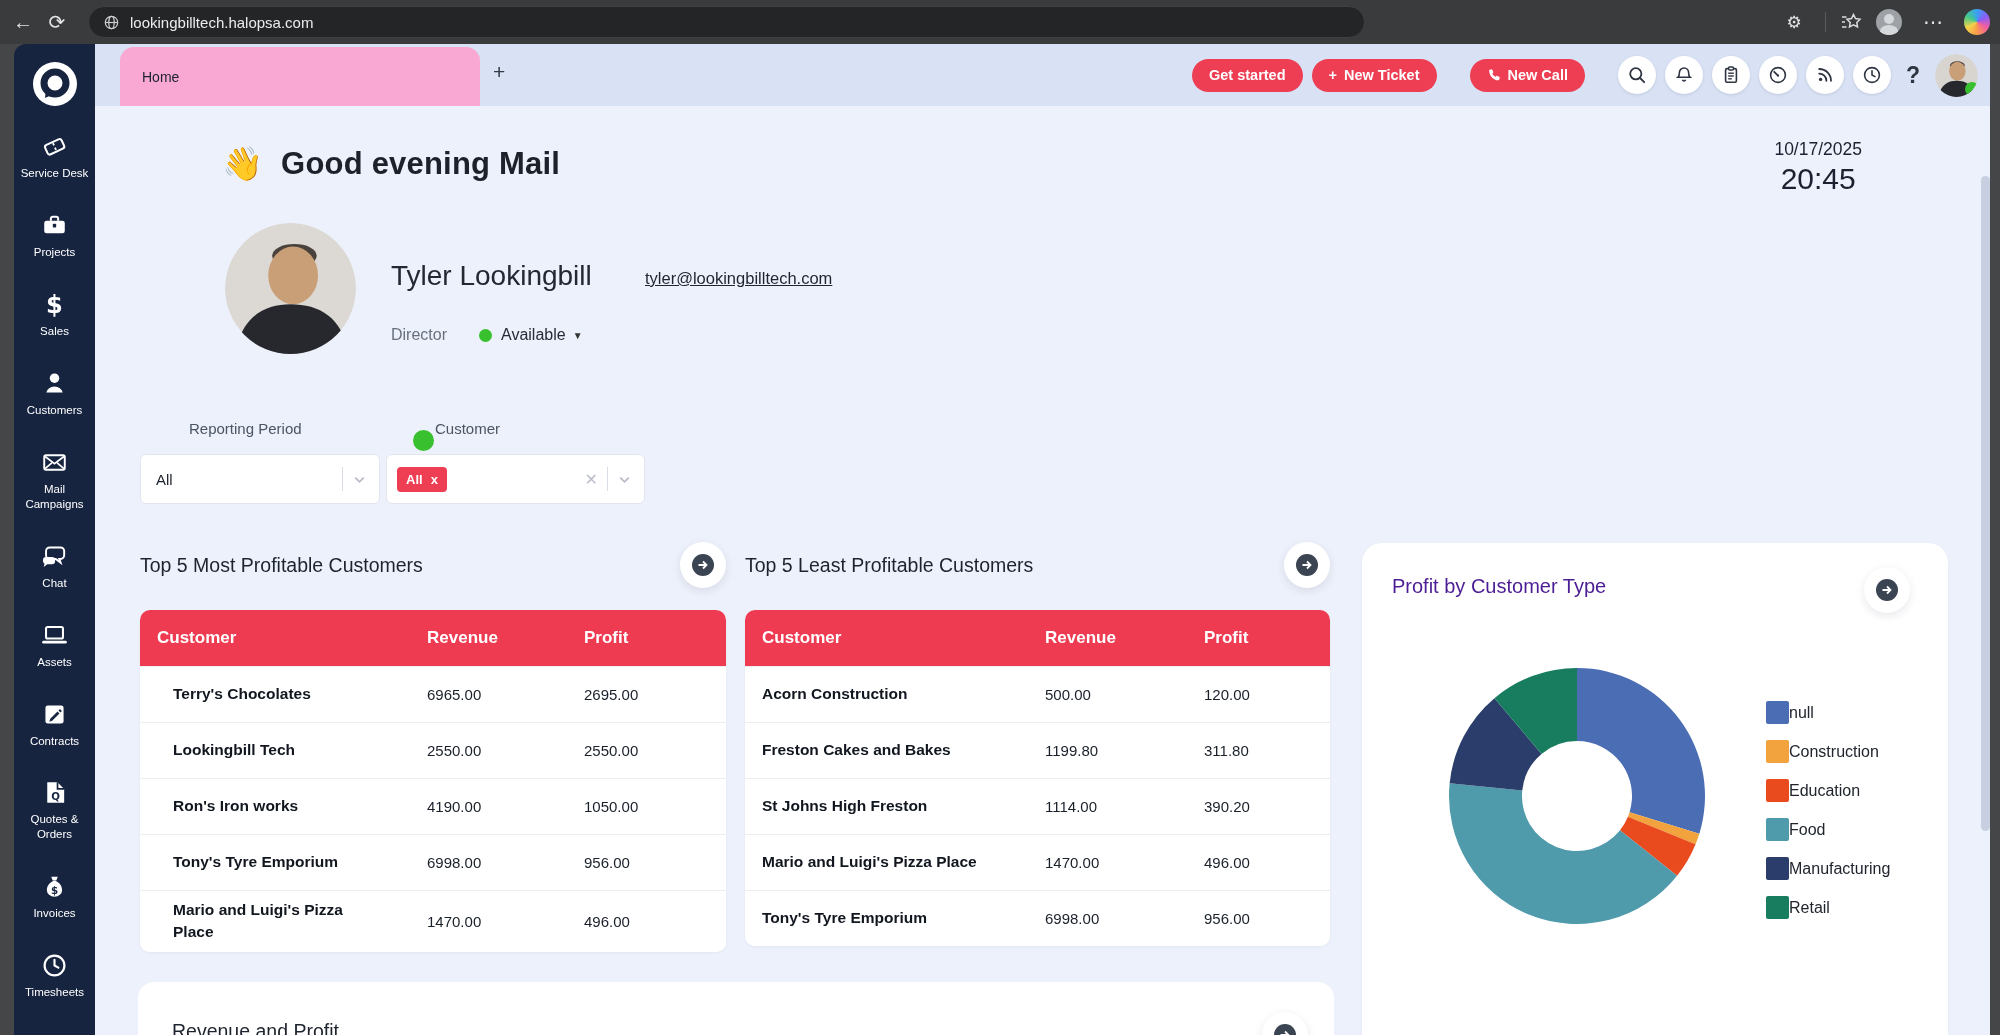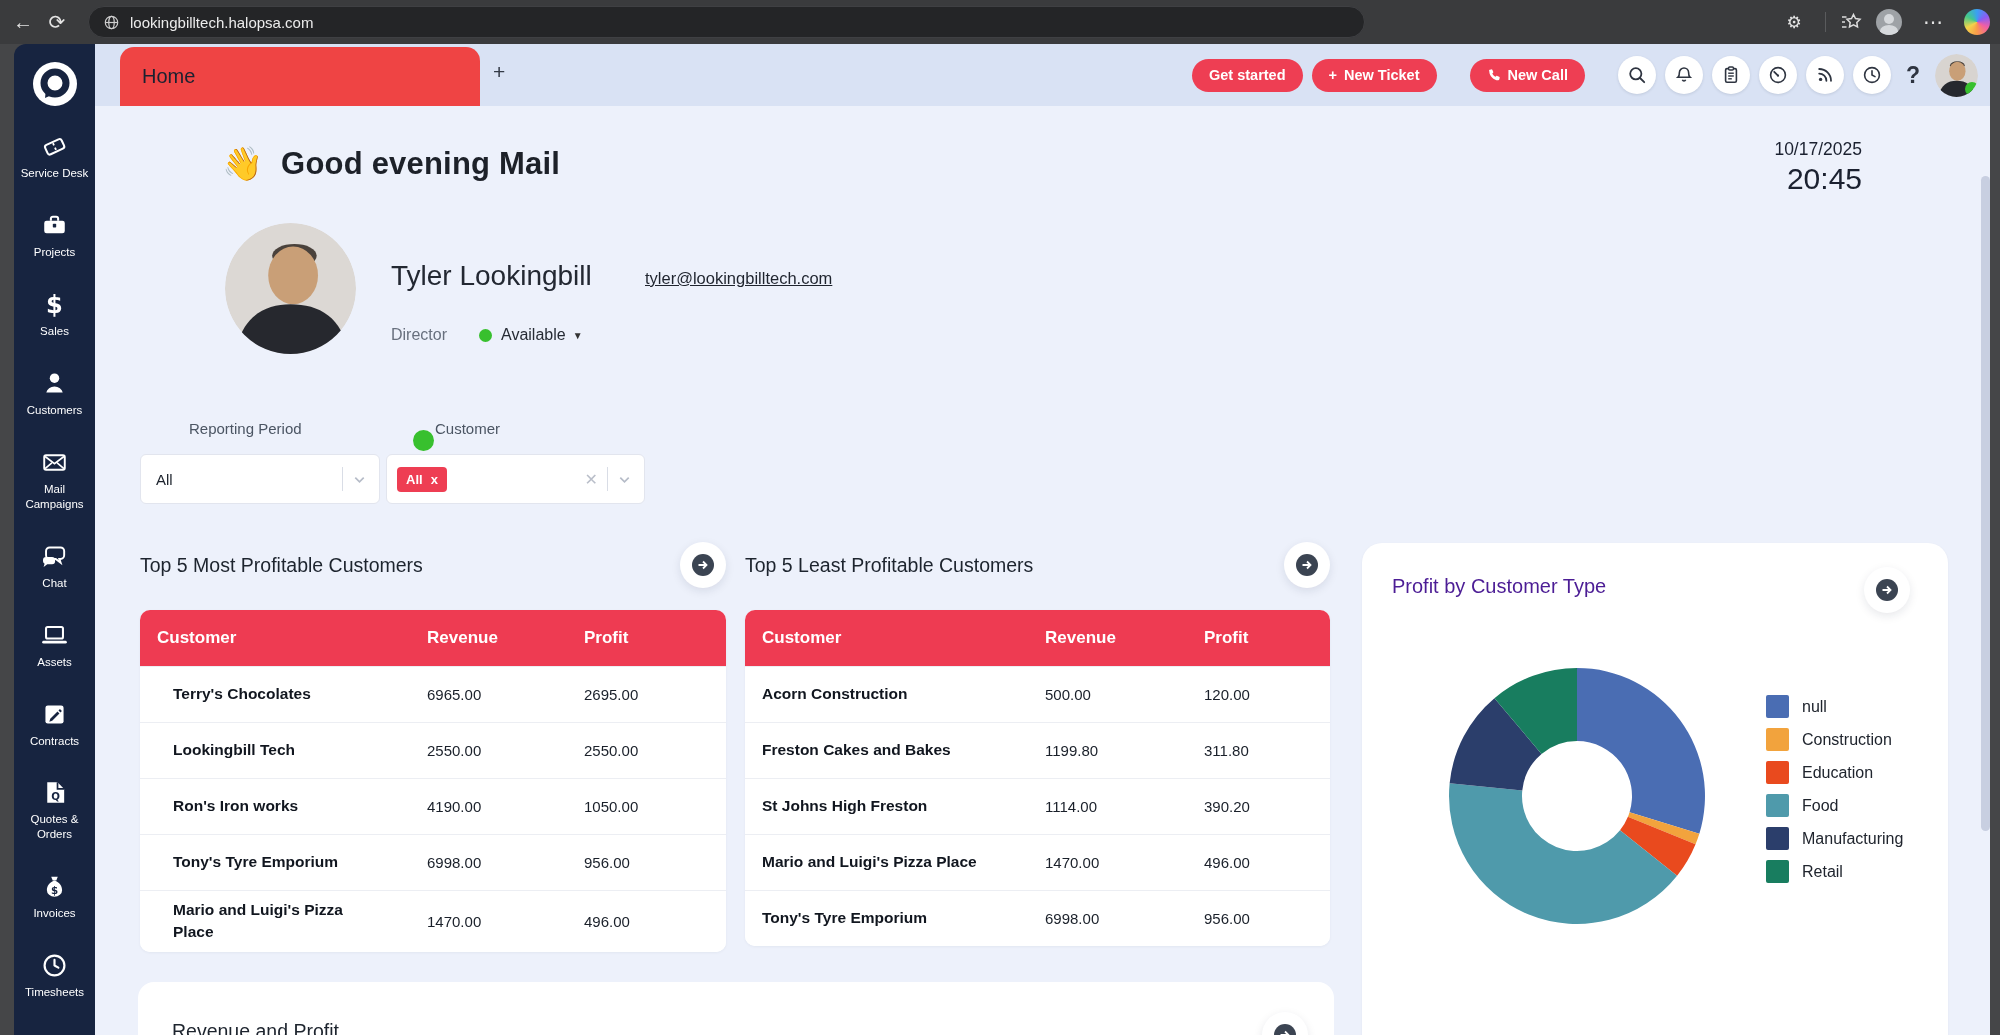--- a/index.html
+++ b/index.html
@@ -24,37 +24,37 @@
   
   #sidebar { position:absolute; left:14px; top:44px; width:81px; height:991px; background:#172440; border-top-left-radius:12px; display:flex; flex-direction:column; align-items:center; }
   #halo-logo { margin-top:18px; width:44px; height:44px; flex:none; }
   #side-items { margin-top:26px; display:flex; flex-direction:column; gap:30px; align-items:center; }
   .side-item { display:flex; flex-direction:column; align-items:center; gap:5px; cursor:pointer; width:78px; }
   .side-item svg { width:29px; height:29px; }
   .side-label { color:#ffffff; font-size:11.5px; font-weight:500; text-align:center; line-height:1.3; }
 
   
   #appbar { position:absolute; left:95px; top:44px; width:1895px; height:62px; background:#d9e2f4; }
-  #tab-home { position:absolute; left:25px; top:3px; width:360px; height:59px; background:#ef4444; border-radius:14px 14px 0 0; display:flex; align-items:center; padding-left:22px; font-size:20px; color:#1b2130; cursor:pointer; }
+  #tab-home { position:absolute; left:25px; top:3px; width:360px; height:59px; background:#f9a8d4; border-radius:14px 14px 0 0; display:flex; align-items:center; padding-left:22px; font-size:14px; color:#1b2130; cursor:pointer; }
   #tab-new { position:absolute; left:398px; top:16px; font-size:21px; color:#333a46; cursor:pointer; }
   #appbar-right { position:absolute; right:12px; top:0; height:62px; display:flex; align-items:center; gap:9px; }
   .pill { height:33px; border-radius:17px; background:#ee3e53; color:#fff; font-size:14.5px; font-weight:700; display:flex; align-items:center; gap:7px; padding:0 17px; border:none; cursor:pointer; font-family:inherit; }
   .circle-btn { width:38px; height:38px; border-radius:50%; background:#ffffff; box-shadow:0 1px 3px rgba(20,30,60,.12); display:flex; align-items:center; justify-content:center; border:none; cursor:pointer; }
   .circle-btn svg { width:20px; height:20px; }
   #help-q { font-size:23px; font-weight:700; color:#2e3440; margin:0 6px; cursor:pointer; }
   .avatar-sm { width:43px; height:43px; border-radius:50%; overflow:hidden; position:relative; cursor:pointer; flex:none; }
   .dot-green-sm { position:absolute; right:-1px; bottom:1px; width:14px; height:14px; border-radius:50%; }
 
   
   #content { position:absolute; left:95px; top:106px; width:1895px; height:929px; background:#edf1fb; overflow:hidden; }
 
   #greeting { position:absolute; left:127px; top:38px; display:flex; align-items:center; gap:18px; }
   #wave { font-size:33px; }
   #greeting-text { font-size:31px; font-weight:600; color:#1d2129; letter-spacing:.2px; }
-  #datetime { position:absolute; right:128px; top:33px; text-align:right; color:#1b2130; }
+  #datetime { position:absolute; right:128px; top:33px; text-align:center; color:#1b2130; }
   #date-text { font-size:17.5px; font-weight:500; }
   #time-text { font-size:30px; font-weight:500; margin-top:2px; }
 
   #profile { position:absolute; left:130px; top:117px; }
   #profile-avatar { position:absolute; left:0; top:0; width:131px; height:131px; border-radius:50%; overflow:hidden; }
   #profile-status-dot { position:absolute; left:188px; top:207px; width:21px; height:21px; border-radius:50%; }
   #profile-name { position:absolute; left:166px; top:37px; font-size:28px; font-weight:500; color:#232832; white-space:nowrap; }
   #profile-email { position:absolute; left:420px; top:46px; font-size:16.5px; color:#1f242e; text-decoration:underline; white-space:nowrap; cursor:pointer; }
   #profile-row2 { position:absolute; left:166px; top:103px; display:flex; align-items:center; font-size:16px; white-space:nowrap; }
   #profile-role { color:#68707e; margin-right:32px; }
@@ -88,21 +88,21 @@
   .cell-pad { padding-left:17px; }
   .cname { font-weight:700; color:#11161f; font-size:15.5px; line-height:1.45; padding:8px 0 8px 17px; }
   .t1 .cname span { display:inline-block; max-width:200px;margin-left:16px; }
 
   
   #chart-card { position:absolute; left:1267px; top:437px; width:586px; height:540px; background:#fff; border-radius:20px; box-shadow:0 1px 3px rgba(20,30,60,.05); }
   #chart-title { position:absolute; left:30px; top:32px; font-size:20px; font-weight:500; color:#4c1d95; }
   #chart-arrow { position:absolute; right:38px; top:24px; }
   #donut { position:absolute; left:70px; top:108px; width:290px; height:290px; }
   #legend { position:absolute; left:404px; top:152px; display:flex; flex-direction:column; gap:10px; }
-  .legend-item { display:flex; align-items:center; gap:13px; height:23px; }
+  .legend-item { display:flex; align-items:center; height:23px;margin-top:6px; }
   .legend-swatch { width:23px; height:23px; border-radius:2px; flex:none; }
   .legend-label { font-size:16px; color:#20252e; }
 
   
   #bottom-card { position:absolute; left:43px; top:876px; width:1196px; height:300px; background:#fff; border-radius:16px; }
   #bottom-title { position:absolute; left:34px; top:38px; font-size:19.5px; font-weight:500; color:#1d242e; }
   #bottom-arrow { position:absolute; right:26px; top:30px; }
 
   
   #scroll-thumb { position:absolute; left:1886px; top:70px; width:9px; height:655px; border-radius:5px; background:#c8cfe1; }

